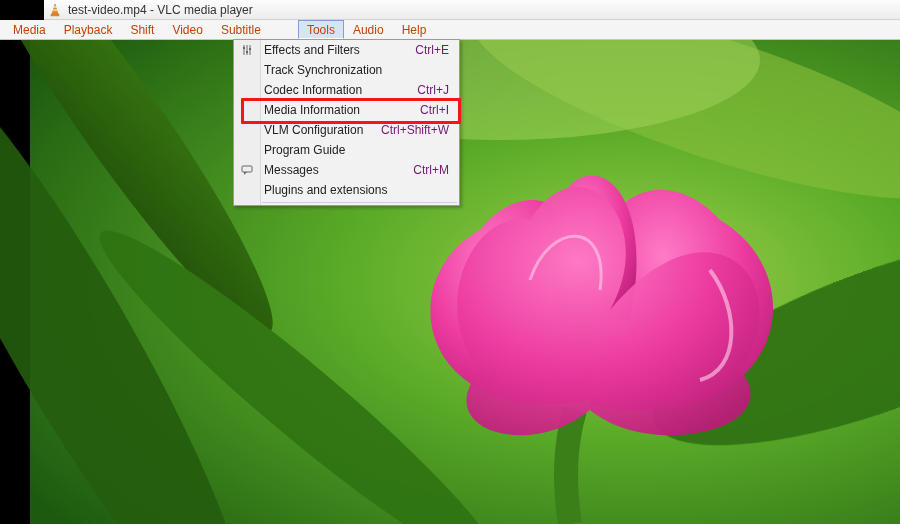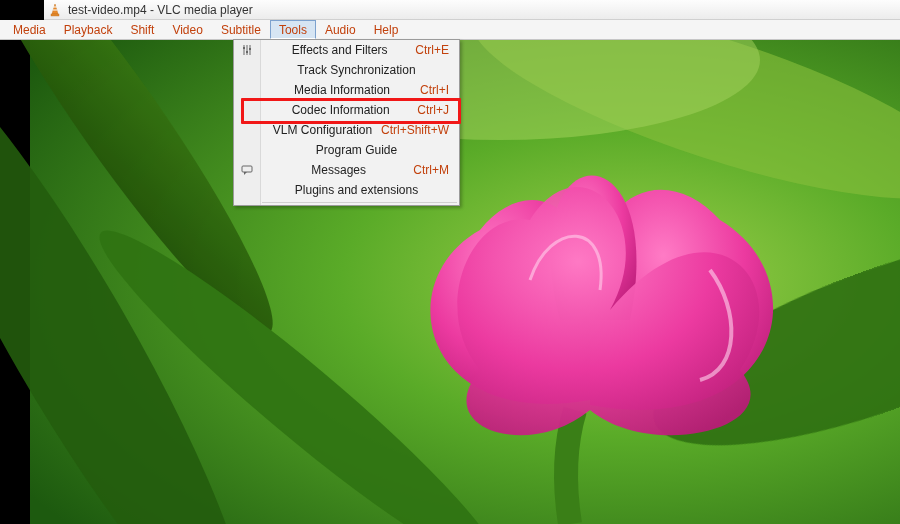--- a/index.html
+++ b/index.html
@@ -42,20 +42,21 @@
     color: #c2410c;
     cursor: default;
   }
   .menubar .item.active {
     background: #d6e5f3;
     border: 1px solid #7da2ce;
     padding: 0 8px;
     border-bottom: 1px solid #fff;
     position: relative;
     z-index: 3;
+    margin-left: 28px;
   }
   
   .video {
     position: absolute;
     top: 40px; left: 0; right: 0; bottom: 0;
     overflow: hidden;
     background: #000;
   }
   .video svg { width: 100%; height: 100%; display: block; }
   
@@ -68,30 +69,30 @@
     box-shadow: 2px 2px 3px rgba(0,0,0,.25);
     z-index: 2;
   }
   .dropdown .iconcol {
     position: absolute;
     left: 0; top: 0; bottom: 0;
     width: 26px;
     background: #eeeeee;
     border-right: 1px solid #d9d9d9;
   }
-  .dropdown .items { position: relative; text-align: center; }
+  .dropdown .items { position: relative; }
   .dropdown .mi {
     display: flex; align-items: center;
     height: 20px;
     padding-left: 30px;
     position: relative;
     color: #222;
   }
   .dropdown .mi .lbl { flex: 1; }
-  .dropdown .mi .accel { color: #c2410c; padding-right: 10px; }
+  .dropdown .mi .accel { color: #701a75; padding-right: 10px; }
   .dropdown .mi .ico {
     position: absolute;
     left: 4px; top: 0; width: 18px; height: 20px;
     display: flex; align-items: center; justify-content: center;
     color: #555;
   }
   .dropdown hr {
     margin: 2px 2px 2px 28px;
     border: none;
     border-top: 1px solid #d0d0d0;
@@ -213,26 +214,26 @@
             </svg>
         </span>
         <span class="lbl">Effects and Filters</span>
         <span class="accel">Ctrl+E</span>
       </div>
       <div class="mi">
         <span class="lbl">Track Synchronization</span>
         <span class="accel"></span>
       </div>
       <div class="mi">
+        <span class="lbl">Codec Information</span>
+        <span class="accel">Ctrl+J</span>
+      </div>
+      <div class="mi">
         <span class="lbl">Media Information</span>
         <span class="accel">Ctrl+I</span>
-      </div>
-      <div class="mi">
-        <span class="lbl">Codec Information</span>
-        <span class="accel">Ctrl+J</span>
       </div>
       <div class="mi">
         <span class="lbl">VLM Configuration</span>
         <span class="accel">Ctrl+Shift+W</span>
       </div>
       <div class="mi">
         <span class="lbl">Program Guide</span>
         <span class="accel"></span>
       </div>
       <div class="mi">

